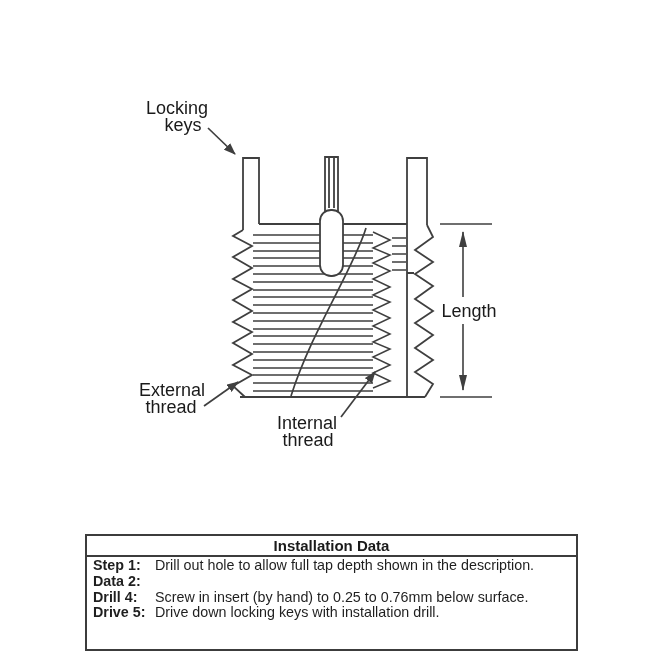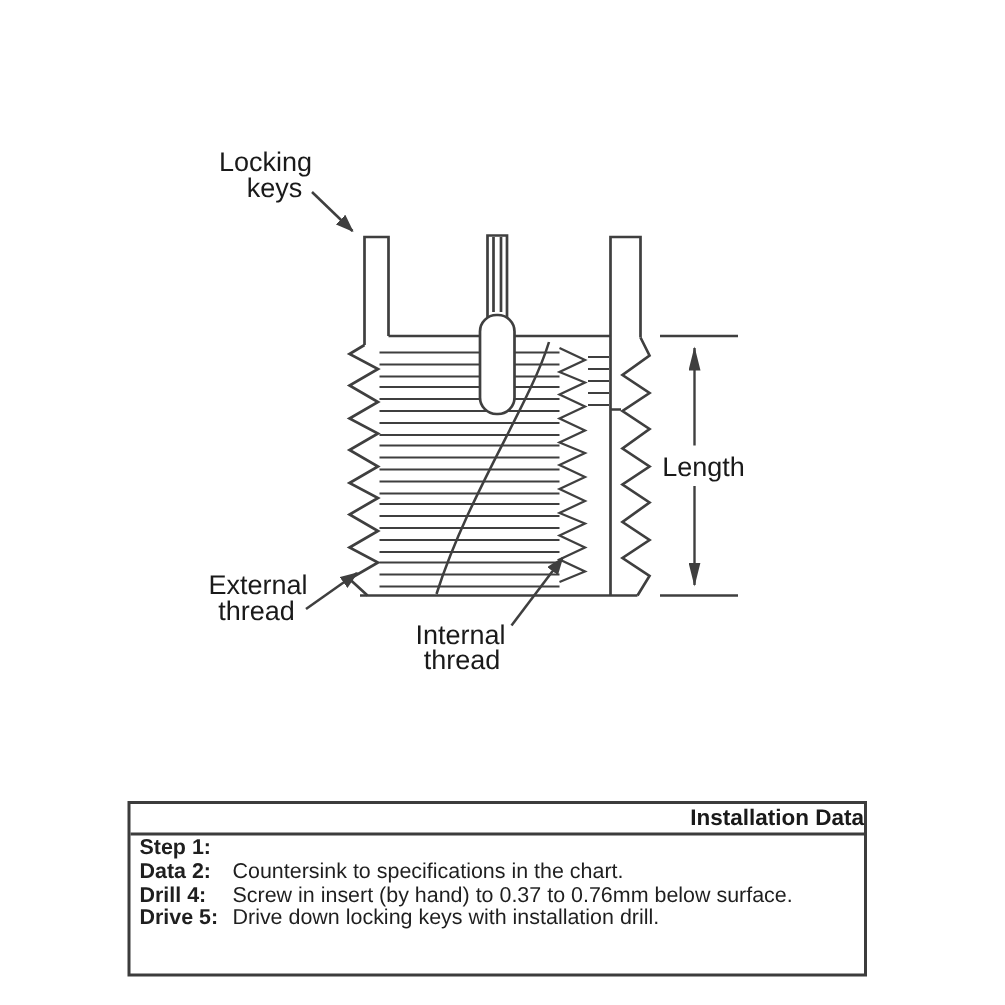--- a/index.html
+++ b/index.html
@@ -10,21 +10,21 @@
   #diagram-svg{position:absolute;left:0;top:0;width:670px;height:670px;}
   .svg-label{font-family:"Liberation Sans", sans-serif;font-size:18px;fill:#1a1a1a;}
   .dim-label{font-family:"Liberation Sans", sans-serif;font-size:18px;fill:#1a1a1a;}
 
   .data-table{
     position:absolute;left:85px;top:534px;width:493px;height:117px;
     border:2px solid #3c3c3c;box-sizing:border-box;background:#ffffff;
   }
   .table-title{
     height:19px;line-height:19px;border-bottom:2px solid #3c3c3c;
-    text-align:right;font-weight:bold;font-size:15px;color:#1a1a1a;
+    text-align:center;font-weight:bold;font-size:15px;color:#1a1a1a;
   }
   .table-body{padding:1px 2px 0 6px;}
   .trow{display:grid;grid-template-columns:62px 1fr;font-size:14.3px;line-height:15.8px;}
   .trow .lbl{font-weight:bold;white-space:nowrap;}
   .trow .txt{white-space:nowrap;}
 </style>
 </head>
 <body>
 
 <svg id="diagram-svg" viewBox="0 0 670 670">
@@ -83,30 +83,30 @@
   <text class="svg-label" x="171" y="413" text-anchor="middle">thread</text>
   <text class="svg-label" x="307" y="429" text-anchor="middle">Internal</text>
   <text class="svg-label" x="308" y="446" text-anchor="middle">thread</text>
 </svg>
 
 <div class="data-table">
   <div class="table-title">Installation Data</div>
   <div class="table-body">
     <div class="trow">
       <span class="lbl">Step 1:</span>
+      <span class="txt">Drill out hole to allow full tap depth shown in the description.</span>
     </div>
     <div class="trow">
       <span class="lbl"></span>
     </div>
     <div class="trow">
       <span class="lbl">Data 2:</span>
-      <span class="txt">Countersink to specifications in the chart.</span>
     </div>
     <div class="trow">
       <span class="lbl">Drill 4:</span>
-      <span class="txt">Screw in insert (by hand) to 0.37 to 0.76mm below surface.</span>
+      <span class="txt">Screw in insert (by hand) to 0.25 to 0.76mm below surface.</span>
     </div>
     <div class="trow">
       <span class="lbl">Drive 5:</span>
       <span class="txt">Drive down locking keys with installation drill.</span>
     </div>
   </div>
 </div>
 
 </body></html>

